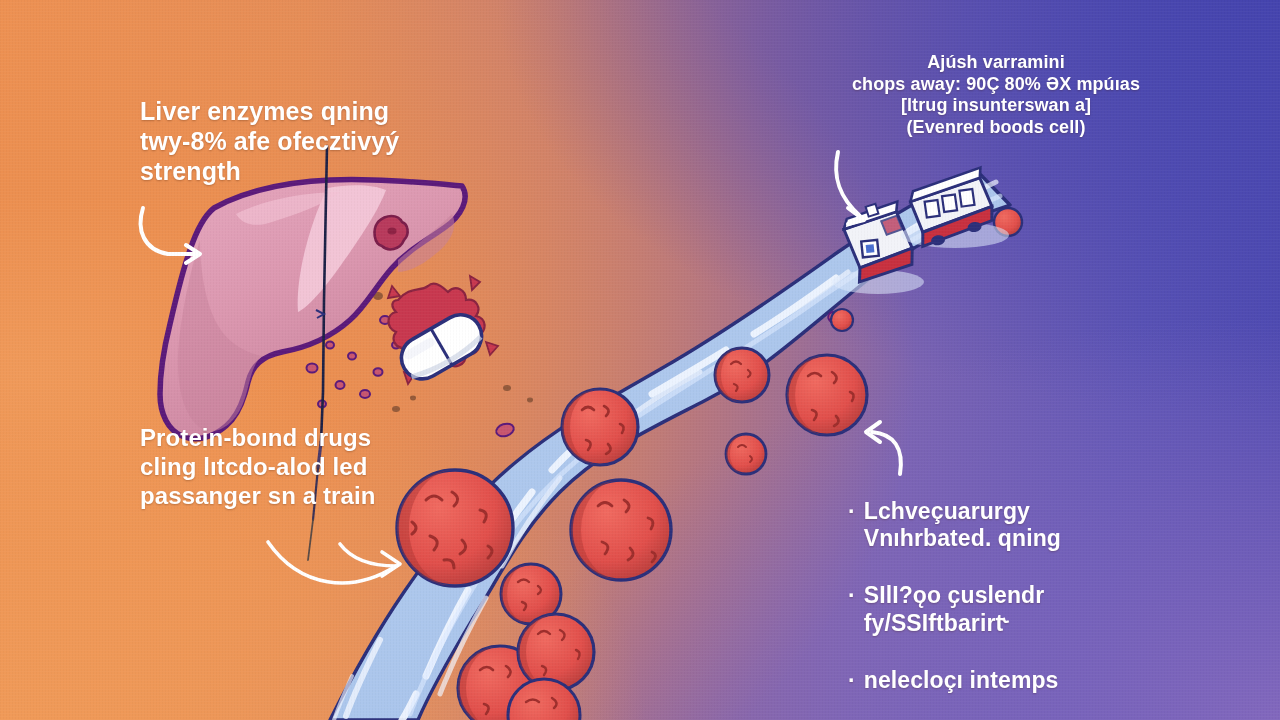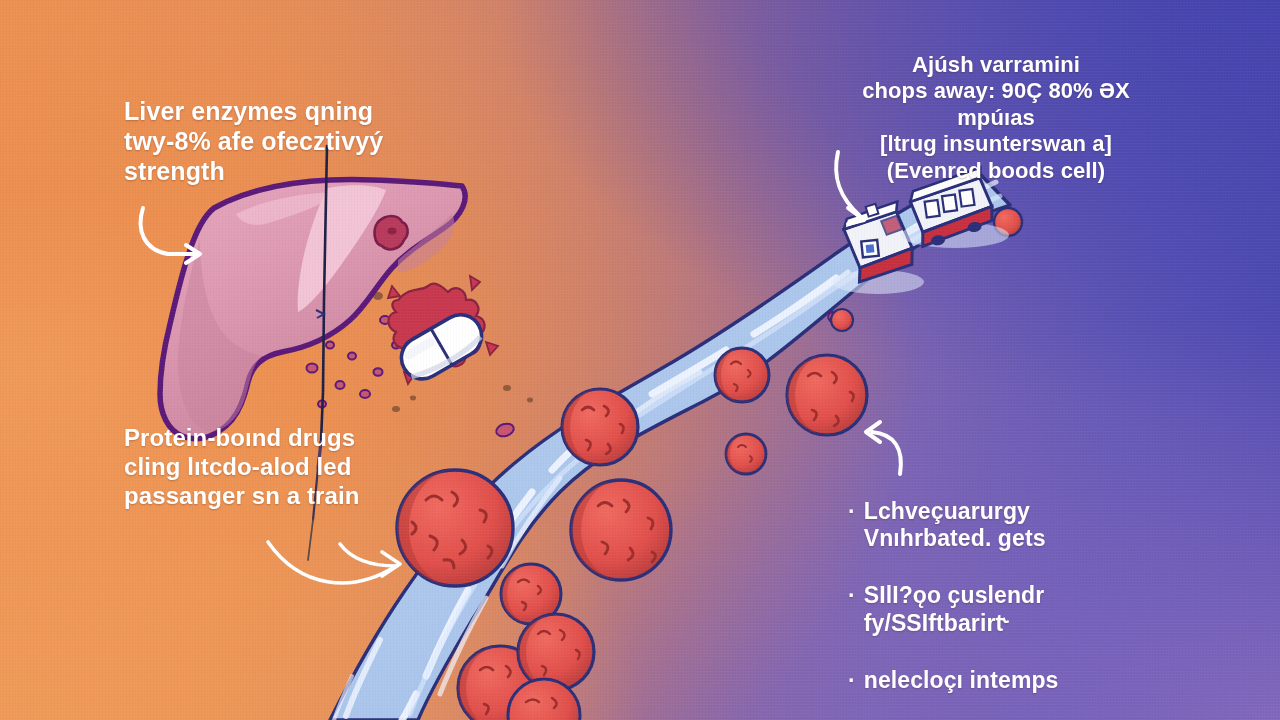--- a/index.html
+++ b/index.html
@@ -65,36 +65,36 @@
     color: #ffffff;
     font-weight: 600;
     line-height: 1.2;
     letter-spacing: .1px;
     text-shadow: 0 1px 2px rgba(60,25,10,.28);
     white-space: pre-line;
     
     filter: blur(0.35px);
   }
   #cap-liver {
-    left: 124px;
+    left: 140px;
     top: 96px;
     width: 330px;
     font-size: 25px;
   }
   #cap-protein {
-    left: 124px;
+    left: 140px;
     top: 424px;
     width: 300px;
     font-size: 24px;
   }
   #cap-wbc {
     left: 846px;
     top: 52px;
     width: 300px;
-    font-size: 22px;
+    font-size: 18px;
     text-align: center;
   }
   #cap-list {
     left: 848px;
     top: 470px;
     width: 290px;
     font-size: 23px;
   }
   #cap-list .bullet-row {
     display: flex;
@@ -459,21 +459,21 @@
 
   <div class="caption" id="cap-wbc">Ajúsh varramini
 chops away: 90Ç 80% ƏX mpúıas
 [ltrug insunterswan a]
 (Evenred boods cell)</div>
 
   <div class="caption" id="cap-list">
     <div class="bullet-row">
       <span class="bullet-dot">·</span>
       <span class="bullet-text">Lchveçuarurgy
-Vnıhrbated. gets</span>
+Vnıhrbated. qning</span>
     </div>
     <div class="bullet-row">
       <span class="bullet-dot">·</span>
       <span class="bullet-text">SIlI?ǫo ҫuslendr
 fy/SSIftbarirt˞</span>
     </div>
     <div class="bullet-row">
       <span class="bullet-dot">·</span>
       <span class="bullet-text">nelecloçı intemps</span>
     </div>

